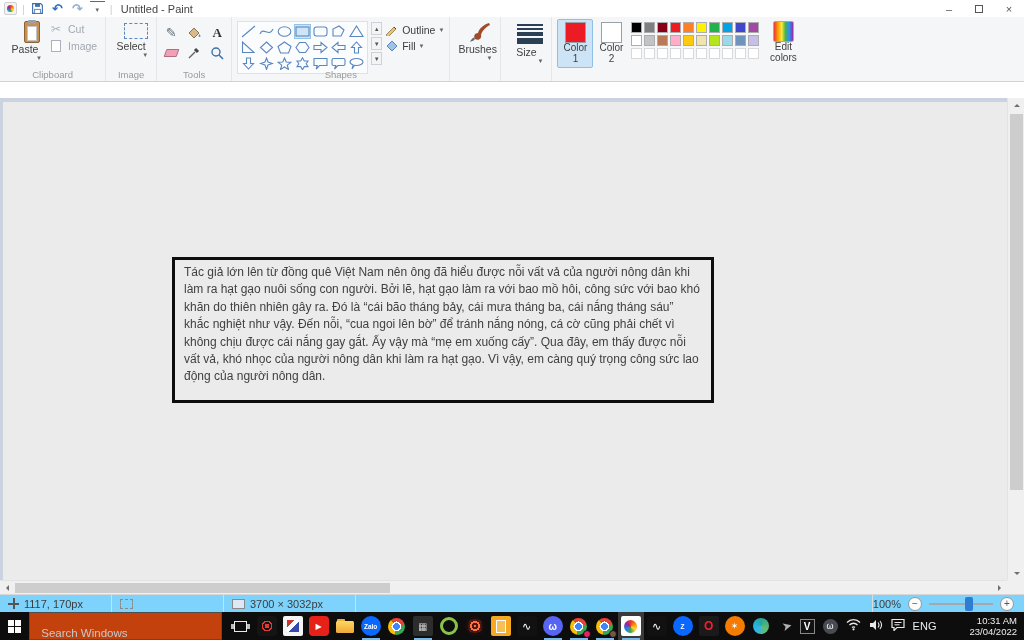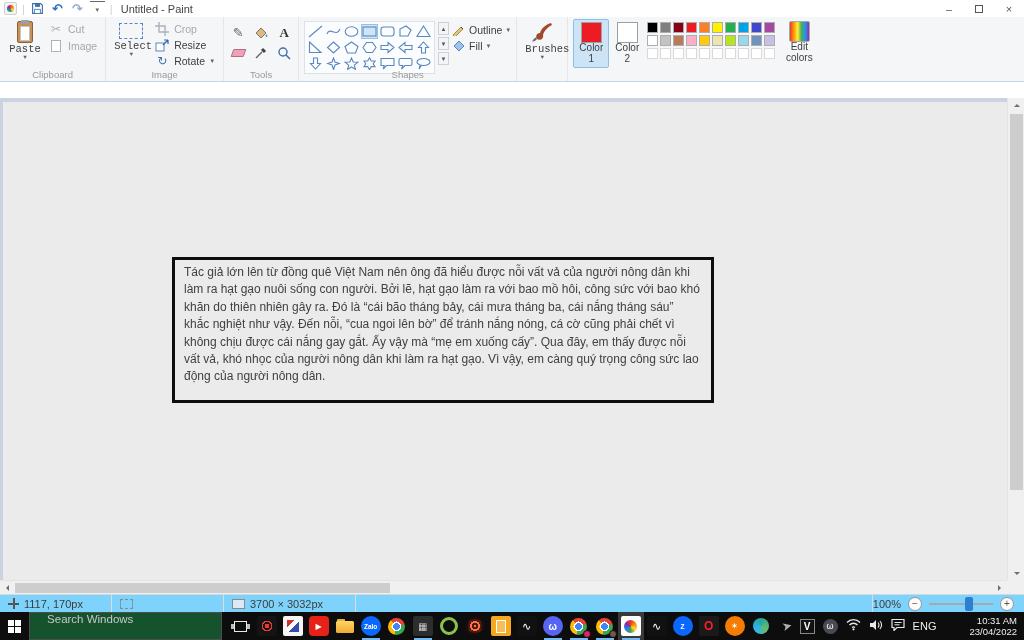--- a/index.html
+++ b/index.html
@@ -26,21 +26,21 @@
   
   .tabrow { height:16px; background:#fff; display:flex; align-items:flex-end; border-bottom:1px solid #e6eaf0; }
   .tab { padding:1px 12px 2px; font-size:11px; color:#444; }
   .tab.file { background:#2b6cbf; color:#fff; padding:2px 13px 3px; }
   .tab.active { background:#f5f6f7; border:1px solid #d7dde5; border-bottom:none; color:#222; }
 
   
   .ribbon { height:65px; background:#f5f6f7; display:flex; border-bottom:1px solid #c5d4e8; }
   .group { position:relative; display:flex; padding:2px 5px 13px; border-right:1px solid #e3e7ec; }
   .g-label { position:absolute; bottom:1px; left:0; right:0; text-align:center; font-size:9.5px; color:#9a9a9a; }
-  .bigbtn { display:flex; flex-direction:column; align-items:center; padding:1px 3px; cursor:default;font-family:Liberation Mono, monospace; }
+  .bigbtn { display:flex; flex-direction:column; align-items:flex-end; padding:1px 3px; cursor:default; }
   .bigbtn .bb-label { font-size:10.5px; color:#404040; line-height:11px; text-align:center; width:34px; }
   .dd { font-size:6px; color:#666; line-height:6px; }
   .col { display:flex; flex-direction:column; justify-content:flex-start; gap:1px; padding-top:2px; }
   .smallbtn { display:flex; align-items:center; gap:4px; font-size:10.5px; color:#404040; height:16px; padding:0 3px; }
   .smallbtn.disabled { color:#a2a9b1; }
   .ico16 { width:16px; height:14px; display:flex; align-items:center; justify-content:center; }
 
   .paste-ico { width:20px; height:24px; position:relative; }
   .paste-ico .board { position:absolute; inset:1px 2px; border:1px solid #8a6436; background:#c89055; border-radius:2px; }
   .paste-ico .clipt { position:absolute; top:0; left:6px; width:8px; height:4px; background:#9aa0a6; border-radius:1px; }
@@ -118,21 +118,21 @@
   .zbtn { width:14px; height:14px; border:1px solid #979797; border-radius:50%; display:flex; align-items:center; justify-content:center; font-size:10px; color:#555; background:#fcfcfc; }
   .ztrack { position:relative; width:64px; height:14px; }
   .ztrack::before { content:""; position:absolute; left:0; right:0; top:6px; height:2px; background:#a8a8a8; }
   .zthumb { position:absolute; left:36px; top:0; width:8px; height:14px; background:#2d7dd2; border-radius:2px; }
 
   
   .taskbar { position:absolute; left:0; right:0; bottom:0; height:28px; background:#0d0d0d; display:flex; align-items:stretch; }
   .start { width:36px; display:flex; align-items:center; justify-content:center; }
   .win-logo { display:grid; grid-template-columns:6px 6px; grid-auto-rows:6px; gap:1px; }
   .win-logo i { background:#fff; }
-  .searchbox { width:234px; background:#14532d; border:1px solid #4e4e4e; display:flex; align-items:flex-start; padding-left:17px; font-size:11.5px; color:#c8c8c8; }
+  .searchbox { width:234px; background:#c2410c; border:1px solid #4e4e4e; display:flex; align-items:flex-end; padding-left:11px; font-size:11.5px; color:#c8c8c8; }
   #apps { display:flex; align-items:stretch; margin-left:6px; }
   .tb { width:26px; position:relative; display:flex; align-items:center; justify-content:center; }
   .tb.active { background:#3a3a3a; }
   .tb .ul { position:absolute; bottom:0; left:4px; right:4px; height:2px; background:#76b9ed; }
   .ti { width:20px; height:20px; display:flex; align-items:center; justify-content:center; position:relative; }
   .avatar { position:absolute; right:1px; bottom:2px; width:8px; height:8px; border-radius:50%; border:1px solid #111; }
 
   .k-taskview .ti::before { content:""; width:11px; height:9px; border:1.5px solid #eaeaea; box-shadow:-6px 0 0 -3px #bdbdbd, 6px 0 0 -3px #bdbdbd; }
   .k-recorder .ti { background:#141414; border-radius:3px; }
   .k-recorder .ti::before { content:""; width:14px; height:14px; border-radius:50%;
@@ -226,44 +226,20 @@
       </div>
       <div class="g-label">Clipboard</div>
     </div>
 
     <div class="group">
       <div class="bigbtn">
         <span class="select-ico"></span>
         <span class="bb-label">Select</span>
         <span class="dd">▼</span>
       </div>
-      <div class="col">
-        <div class="smallbtn disabled">
-          <span class="ico16">
-            <svg class="crop-ico" viewBox="0 0 15 14">
-                <path d="M4 0 v10 h10 M0 4 h10 v10" fill="none" stroke="#a9b2bd" stroke-width="1.4"></path>
-              </svg>
-          </span>
-          <span>Crop</span>
-        </div>
-        <div class="smallbtn">
-          <span class="ico16">
-            <svg class="resize-ico" viewBox="0 0 15 14">
-                <rect x="1" y="5" width="8" height="8" fill="#fff" stroke="#5a87c0"></rect>
-                <path d="M8 7 L13 2 M13 2 h-4 M13 2 v4" fill="none" stroke="#2e66b0" stroke-width="1.2"></path>
-              </svg>
-          </span>
-          <span>Resize</span>
-        </div>
-        <div class="smallbtn">
-          <span class="ico16 rot-glyph">↻</span>
-          <span>Rotate</span>
-          <span class="dd">▼</span>
-        </div>
-      </div>
       <div class="g-label">Image</div>
     </div>
 
     <div class="group">
       <div class="tools-grid">
         <span class="tool pencil-glyph">✎</span>
         <span class="tool">
           <svg width="15" height="14" viewBox="0 0 15 14">
               <path d="M7 2 l5 5 -5 5 -5 -5 z" fill="#d9b88a" stroke="#8a7350"></path>
               <path d="M12.5 8 c1.3 1.6 1.3 3 0 3 s-1.3 -1.4 0 -3 z" fill="#4a90d9"></path>
@@ -428,20 +404,32 @@
       <div class="bigbtn">
         <svg class="brush-ico" viewBox="0 0 24 24">
             <path d="M21 3 C15 5 11 9 10 13 C7 13 5 16 7 19 C10 21 14 19 13 15 C14 11 18 7 22 5 Z" fill="#a04a2a"></path>
             <path d="M7 19 C6 21 3 21.5 2 21.5 C3.5 20 3.5 18 6 17.5 Z" fill="#5f6b76"></path>
           </svg>
         <span class="bb-label">Brushes</span>
         <span class="dd">▼</span>
       </div>
     </div>
 
+    <div class="group">
+      <div class="bigbtn">
+        <span class="size-bars">
+          <i style="height:1.5px"></i>
+            <i style="height:2.5px"></i>
+            <i style="height:4px"></i>
+            <i style="height:5.5px"></i>
+        </span>
+        <span class="bb-label">Size</span>
+        <span class="dd">▼</span>
+      </div>
+    </div>
 
     <div class="group" style="border-right:none">
       <div class="colbtn sel">
         <span class="swatch-big" id="color1-swatch" style="background: rgb(237, 28, 36);"></span>
         <span class="bb-label">Color 1</span>
       </div>
       <div class="colbtn">
         <span class="swatch-big" id="color2-swatch" style="background: rgb(255, 255, 255);"></span>
         <span class="bb-label">Color 2</span>
       </div>

